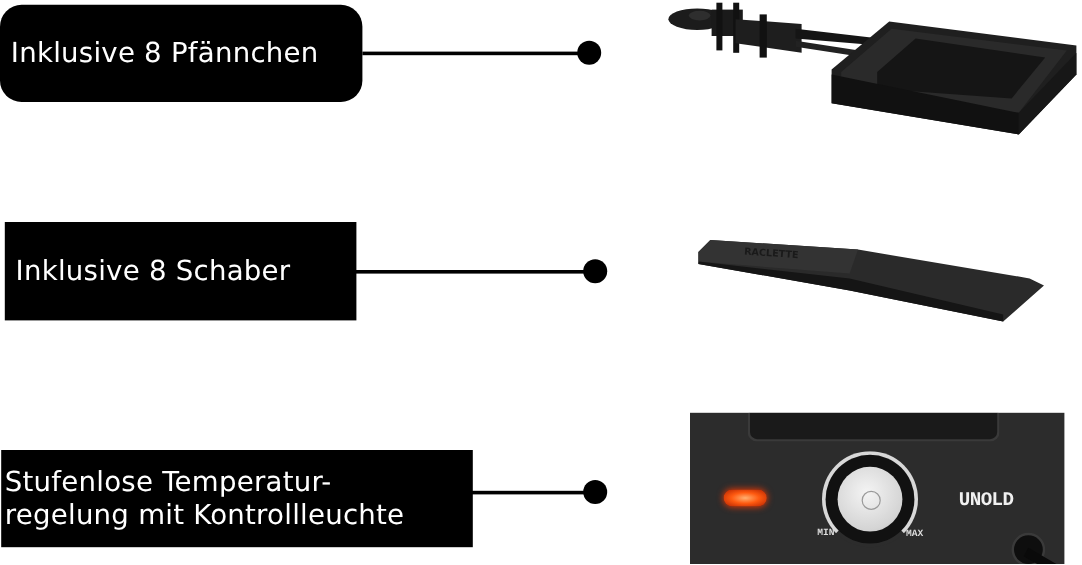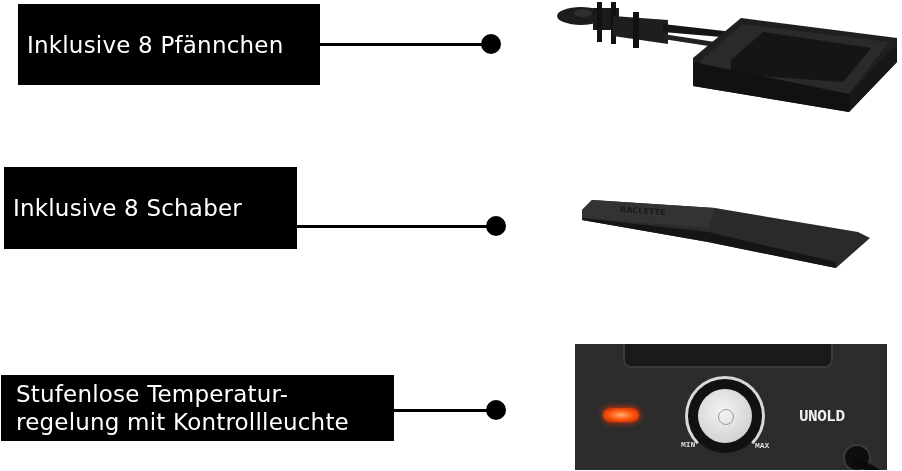--- a/index.html
+++ b/index.html
@@ -7,21 +7,21 @@
   .label-box { position: absolute; background: #000; color: #fff; display: flex; align-items: center; box-sizing: border-box; }
   .label-box span { font-size: 23px; line-height: 28px; letter-spacing: 0.2px; white-space: pre-line; }
   .connector { position: absolute; height: 3px; background: #000; }
   .dot { position: absolute; width: 20px; height: 20px; border-radius: 50%; background: #000; }
   .product { position: absolute; }
   svg { display: block; }
 </style>
 </head>
 <body>
 
-<div class="label-box" style="left:18px;top:4px;width:302px;height:81px;padding-left:9px;">
+<div class="label-box" style="left:0;top:4px;width:302px;height:81px;padding-left:9px;border-radius:18px;">
   <span>Inklusive 8 Pfännchen</span>
 </div>
 <div class="connector" style="left:302px;top:43px;width:188px;"></div>
 <div class="dot" style="left:481px;top:34px;"></div>
 
 <div class="product" style="left:553px;top:2px;">
   <svg width="350" height="112" viewBox="0 0 350 112">
 
     <ellipse cx="28" cy="14" rx="24" ry="9" fill="#1c1c1c"></ellipse>
     <ellipse cx="30" cy="11" rx="9" ry="4" fill="#2e2e2e"></ellipse>
@@ -35,36 +35,36 @@
     <polygon points="110,32 175,42 175,47 110,37" fill="#222"></polygon>
 
     <polygon points="140,56 188,16 344,36 344,60 296,110 140,84" fill="#1f1f1f"></polygon>
     <polygon points="148,58 190,22 336,40 296,92 148,78" fill="#2a2a2a"></polygon>
     <polygon points="178,58 210,30 318,46 290,80 178,72" fill="#151515"></polygon>
     <polygon points="140,60 296,92 296,110 140,84" fill="#111"></polygon>
     <polygon points="296,92 344,42 344,60 296,110" fill="#171717"></polygon>
   </svg>
 </div>
 
-<div class="label-box" style="left:4px;top:167px;width:293px;height:82px;padding-left:9px;">
+<div class="label-box" style="left:4px;top:185px;width:293px;height:82px;padding-left:9px;">
   <span>Inklusive 8 Schaber</span>
 </div>
 <div class="connector" style="left:296px;top:225px;width:200px;"></div>
 <div class="dot" style="left:486px;top:216px;"></div>
 
 <div class="product" style="left:580px;top:198px;">
   <svg width="292" height="72" viewBox="0 0 292 72">
     <polygon points="2,12 12,2 135,10 278,34 290,40 256,70 128,44 2,22" fill="#2a2a2a"></polygon>
     <polygon points="2,12 12,2 135,10 128,30 2,20" fill="#333"></polygon>
     <polygon points="2,20 128,34 256,64 256,70 128,44 2,22" fill="#151515"></polygon>
     <text x="40" y="14" font-size="8" fill="#1a1a1a" font-family="DejaVu Sans, sans-serif" font-weight="bold" transform="rotate(4 40 14)">RACLETTE</text>
   </svg>
 </div>
 
-<div class="label-box" style="left:1px;top:375px;width:393px;height:66px;padding-left:15px;">
+<div class="label-box" style="left:1px;top:375px;width:393px;height:81px;padding-left:3px;">
   <span>Stufenlose Temperatur-
 regelung mit Kontrollleuchte</span>
 </div>
 <div class="connector" style="left:393px;top:409px;width:103px;"></div>
 <div class="dot" style="left:486px;top:400px;"></div>
 
 <div class="product" style="left:575px;top:344px;width:312px;height:126px;background:#2c2c2c;overflow:hidden;">
 
   <div style="position:absolute;left:48px;top:0;width:206px;height:22px;background:#1a1a1a;border:2px solid #3a3a3a;border-top:none;border-radius:0 0 8px 8px;"></div>
 

